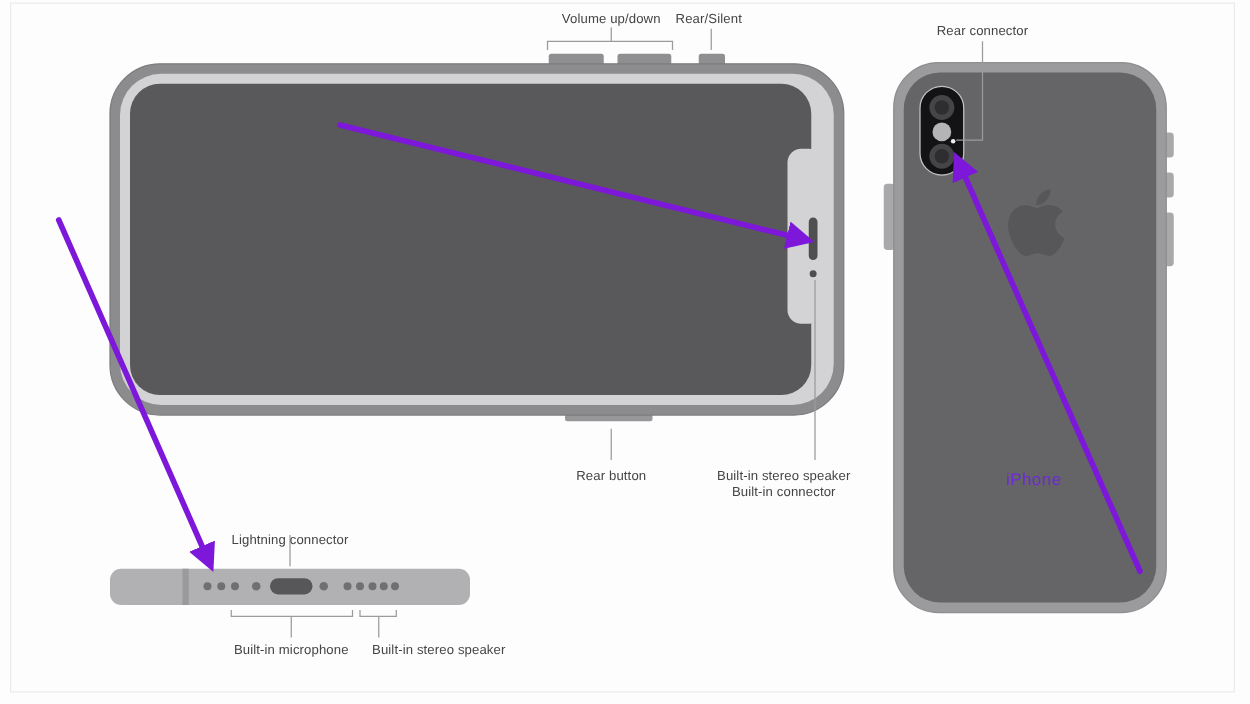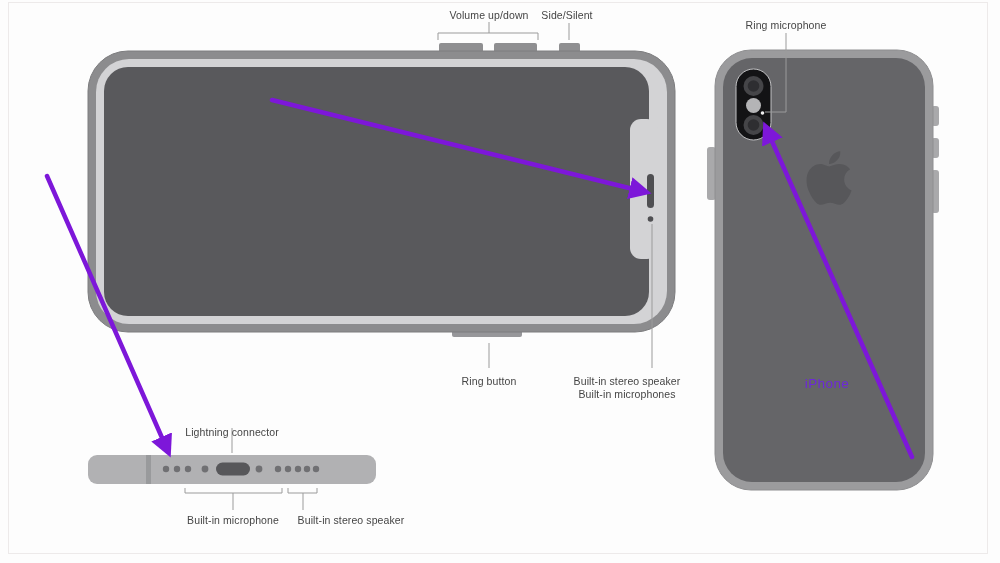--- a/index.html
+++ b/index.html
@@ -102,23 +102,23 @@
     </g>
 
     <g stroke-width="4.5" fill="none" stroke-linecap="round">
       <path d="M272 100 L633 189" marker-end="url(#ah)" stroke="#7d17d9"></path>
       <path d="M47 176 L163 440" marker-end="url(#ah)" stroke="#7d17d9"></path>
       <path d="M912 457 L771 139" marker-end="url(#ah)" stroke="#7d17d9"></path>
     </g>
   </svg>
 
   <div class="lbl" style="left:489px;top:9px">Volume up/down</div>
-  <div class="lbl" style="left:567px;top:9px">Side/Silent</div>
-  <div class="lbl" style="left:786px;top:19px">Ring microphone</div>
-  <div class="lbl" style="left:489px;top:375px">Ring button</div>
+  <div class="lbl" style="left:567px;top:9px">Rear/Silent</div>
+  <div class="lbl" style="left:786px;top:19px">Rear connector</div>
+  <div class="lbl" style="left:489px;top:375px">Rear button</div>
   <div class="lbl" style="left:627px;top:375px">Built-in stereo speaker</div>
-  <div class="lbl" style="left:627px;top:388px">Built-in microphones</div>
+  <div class="lbl" style="left:627px;top:388px">Built-in connector</div>
   <div class="lbl" style="left:232px;top:426px">Lightning connector</div>
   <div class="lbl" style="left:233px;top:514px">Built-in microphone</div>
   <div class="lbl" style="left:351px;top:514px">Built-in stereo speaker</div>
   <div class="wordmark" style="left:827px;top:376px">iPhone</div>
 
 </div>
 
 </body></html>

